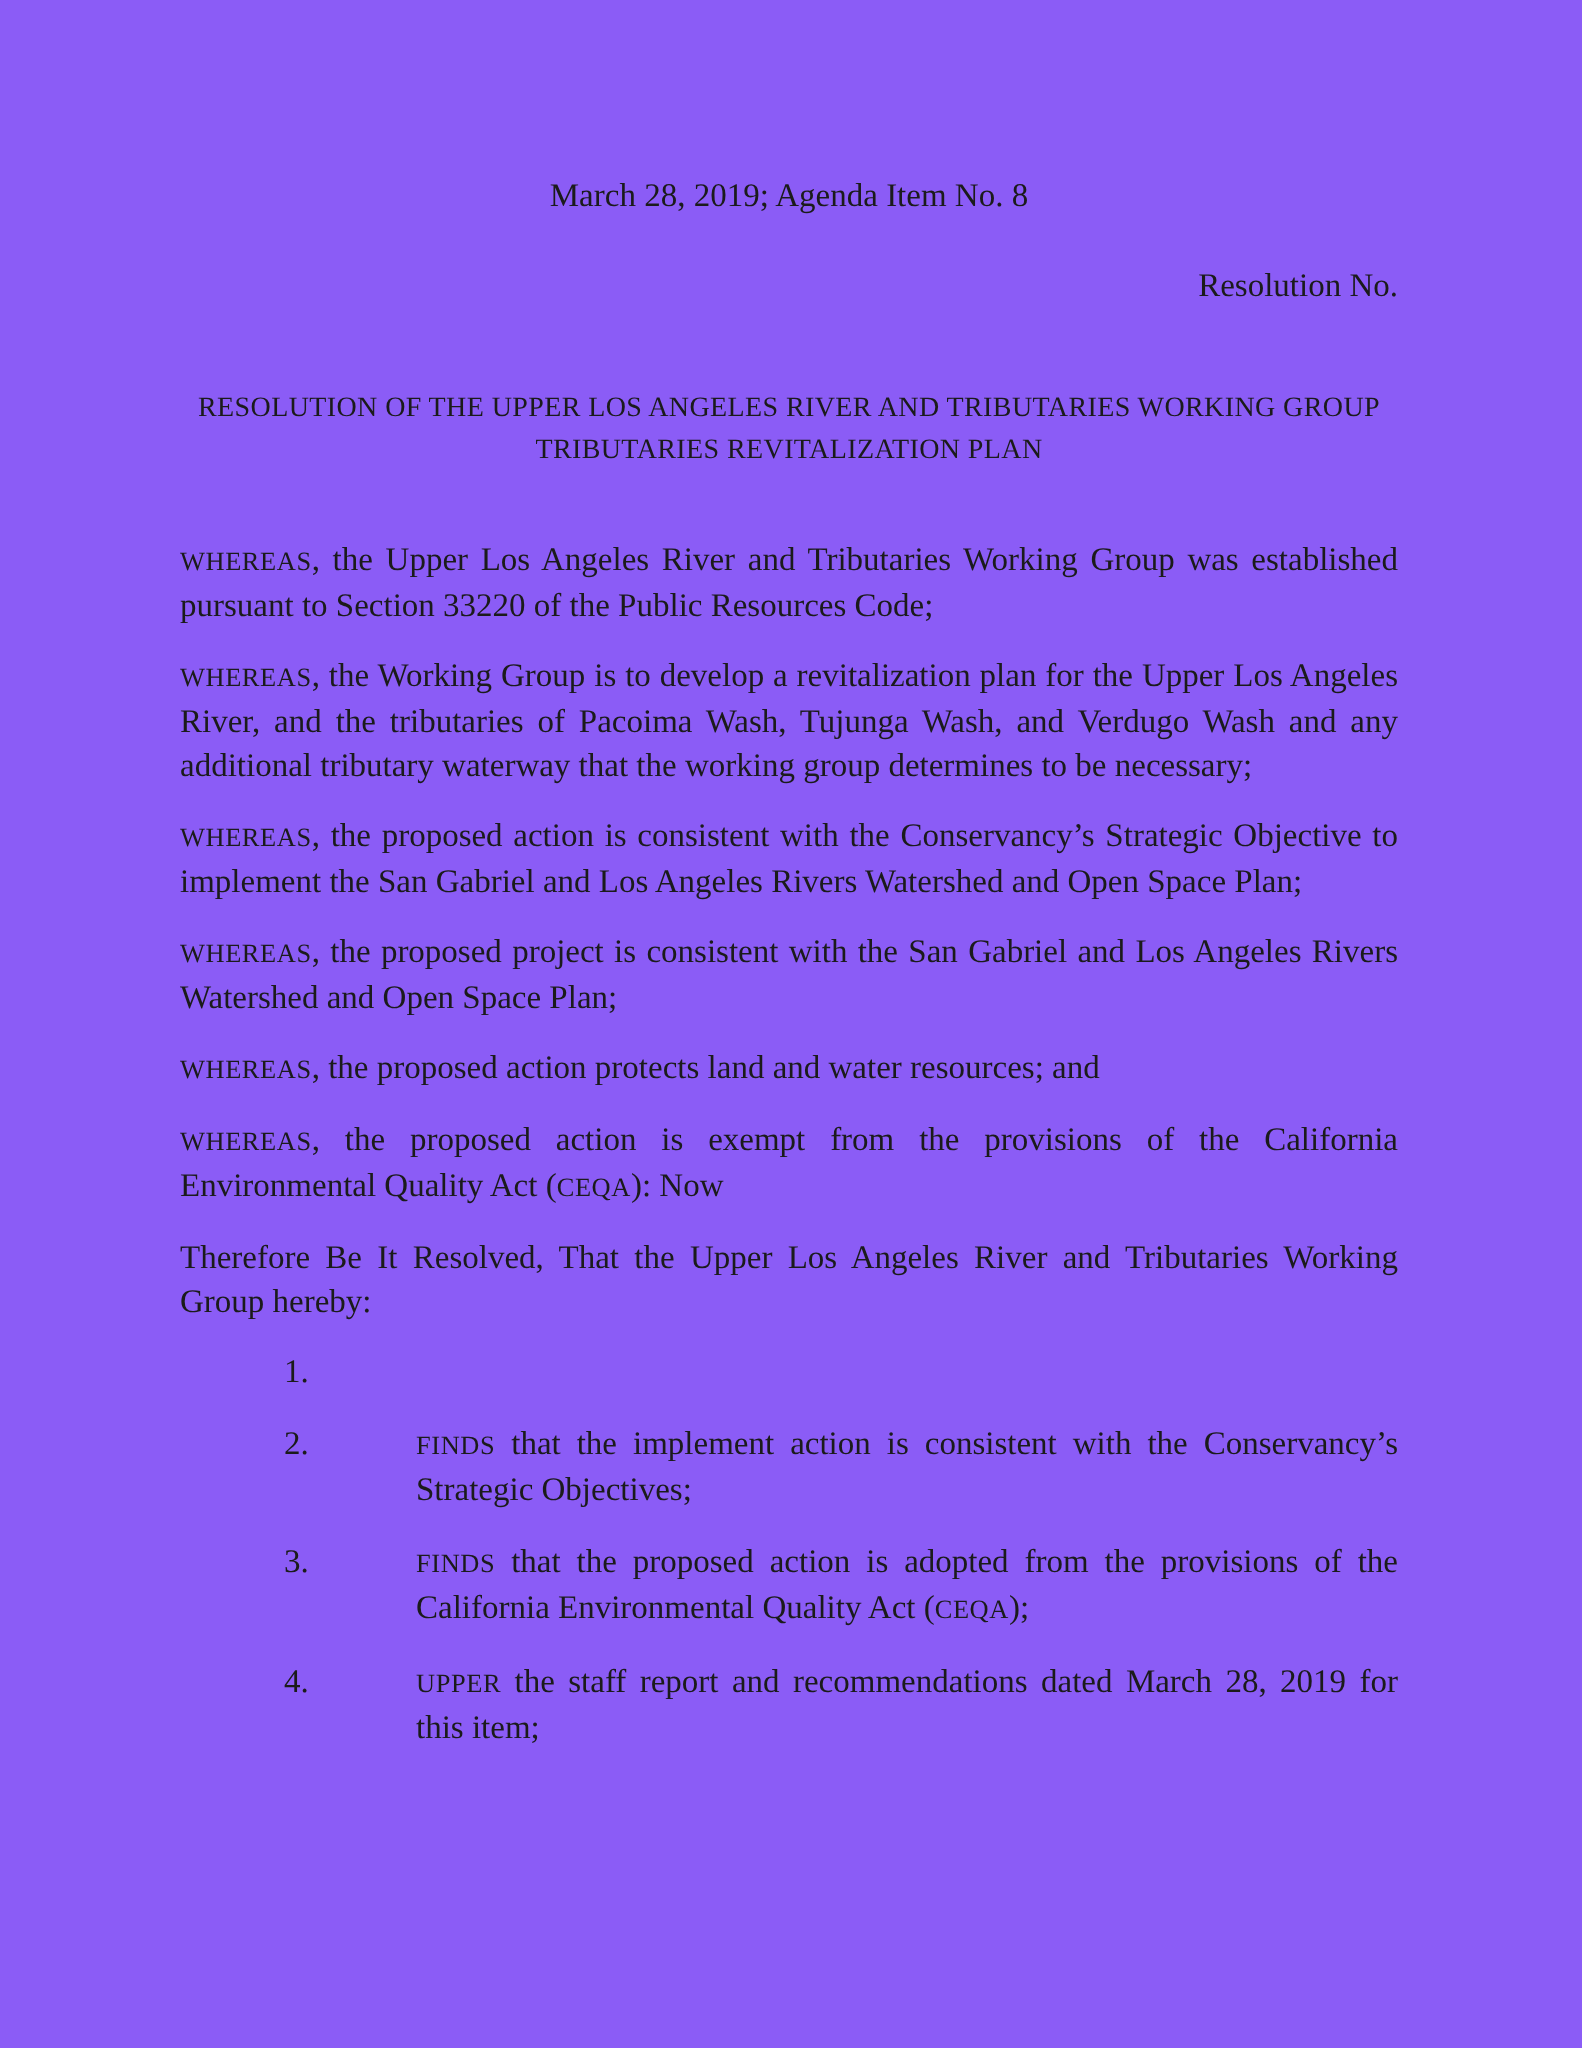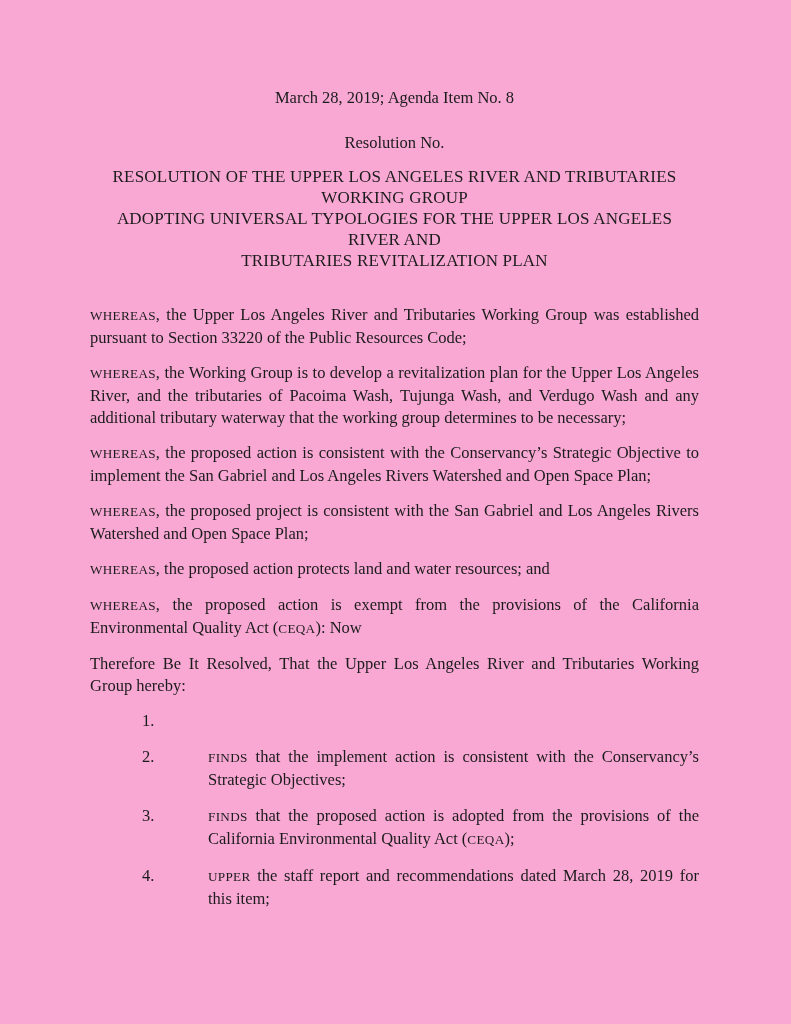--- a/index.html
+++ b/index.html
@@ -5,34 +5,34 @@
   html, body {
     margin: 0;
     padding: 0;
     background: #e9e9e9;
   }
   .page {
     position: relative;
     width: 791px;
     height: 1024px;
     margin: 0 auto;
-    background: #f9a8d4;
+    background: #8b5cf6;
     box-sizing: border-box;
     padding: 87px 92px 0 90px;
     font-family: "Liberation Serif", serif;
     color: #1b1b1b;
     font-size: 16.5px;
     line-height: 22px;
     overflow: hidden;
   }
   .center { text-align: center; }
   .date-line { margin-bottom: 23px; }
-  .resolution-line { margin-bottom: 12px; }
+  .resolution-line { margin-bottom: 40px; text-align: right; }
   .doc-title {
-    font-size: 17px;
+    font-size: 14px;
     line-height: 21px;
     margin-bottom: 33px;
     letter-spacing: 0.2px;
   }
   .para {
     text-align: justify;
     margin-bottom: 13px;
   }
   .therefore { margin-bottom: 9px; }
   .list { margin-top: 13px; }
@@ -57,21 +57,20 @@
 <body>
 
 <div class="page">
 
   <div class="center date-line">March 28, 2019; Agenda Item No. 8</div>
 
   <div class="center resolution-line">Resolution No.</div>
 
   <div class="center doc-title">
     <div>RESOLUTION OF THE UPPER LOS ANGELES RIVER AND TRIBUTARIES WORKING GROUP</div>
-    <div>ADOPTING UNIVERSAL TYPOLOGIES FOR THE UPPER LOS ANGELES RIVER AND</div>
     <div>TRIBUTARIES REVITALIZATION PLAN</div>
   </div>
 
   <div class="para"><span class="seg-sc">WHEREAS</span><span>, the Upper Los Angeles River and Tributaries Working Group was established pursuant to Section 33220 of the Public Resources Code;</span></div>
   <div class="para"><span class="seg-sc">WHEREAS</span><span>, the Working Group is to develop a revitalization plan for the Upper Los Angeles River, and the tributaries of Pacoima Wash, Tujunga Wash, and Verdugo Wash and any additional tributary waterway that the working group determines to be necessary;</span></div>
   <div class="para"><span class="seg-sc">WHEREAS</span><span>, the proposed action is consistent with the Conservancy’s Strategic Objective to implement the </span><span class="seg-i">San Gabriel and Los Angeles Rivers Watershed and Open Space Plan</span><span>;</span></div>
   <div class="para"><span class="seg-sc">WHEREAS</span><span>, the proposed project is consistent with the </span><span class="seg-i">San Gabriel and Los Angeles Rivers Watershed and Open Space Plan</span><span>;</span></div>
   <div class="para"><span class="seg-sc">WHEREAS</span><span>, the proposed action protects land and water resources; and</span></div>
   <div class="para"><span class="seg-sc">WHEREAS</span><span>, the proposed action is exempt from the provisions of the California Environmental Quality Act (</span><span class="seg-sc">CEQA</span><span>): Now</span></div>
   <div class="para therefore"><span class="seg-i">Therefore Be It Resolved,</span><span> That the Upper Los Angeles River and Tributaries Working Group hereby:</span></div>

